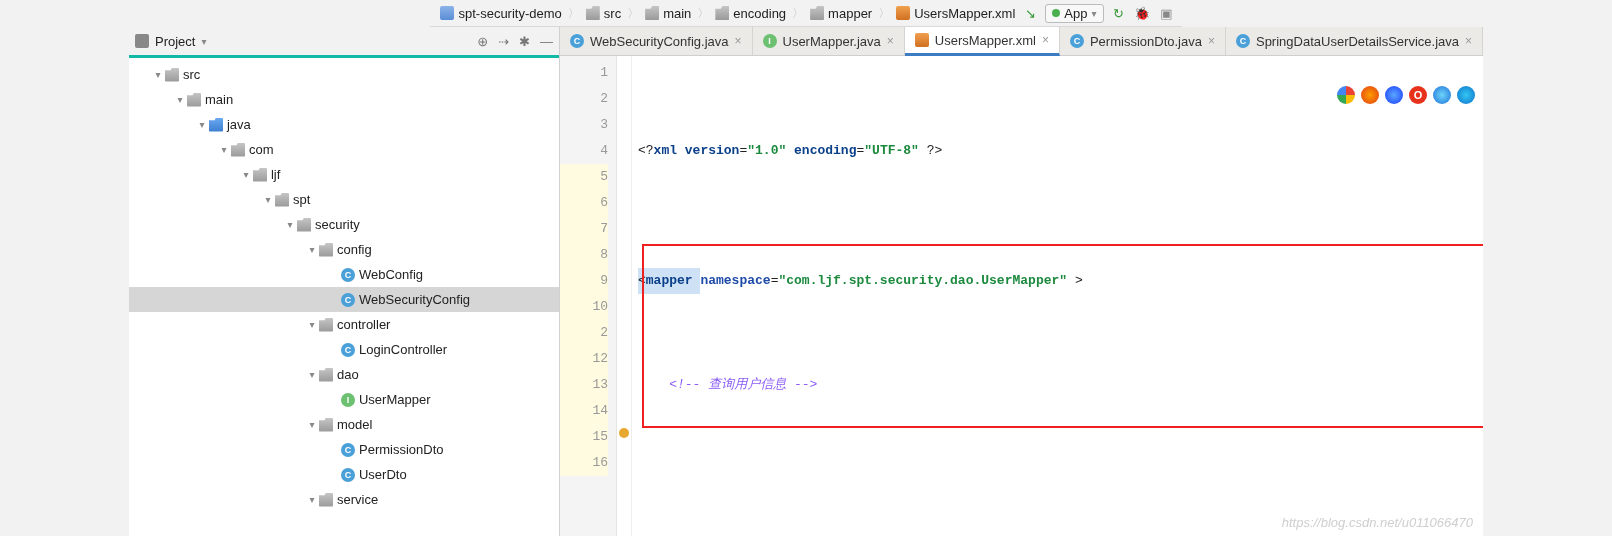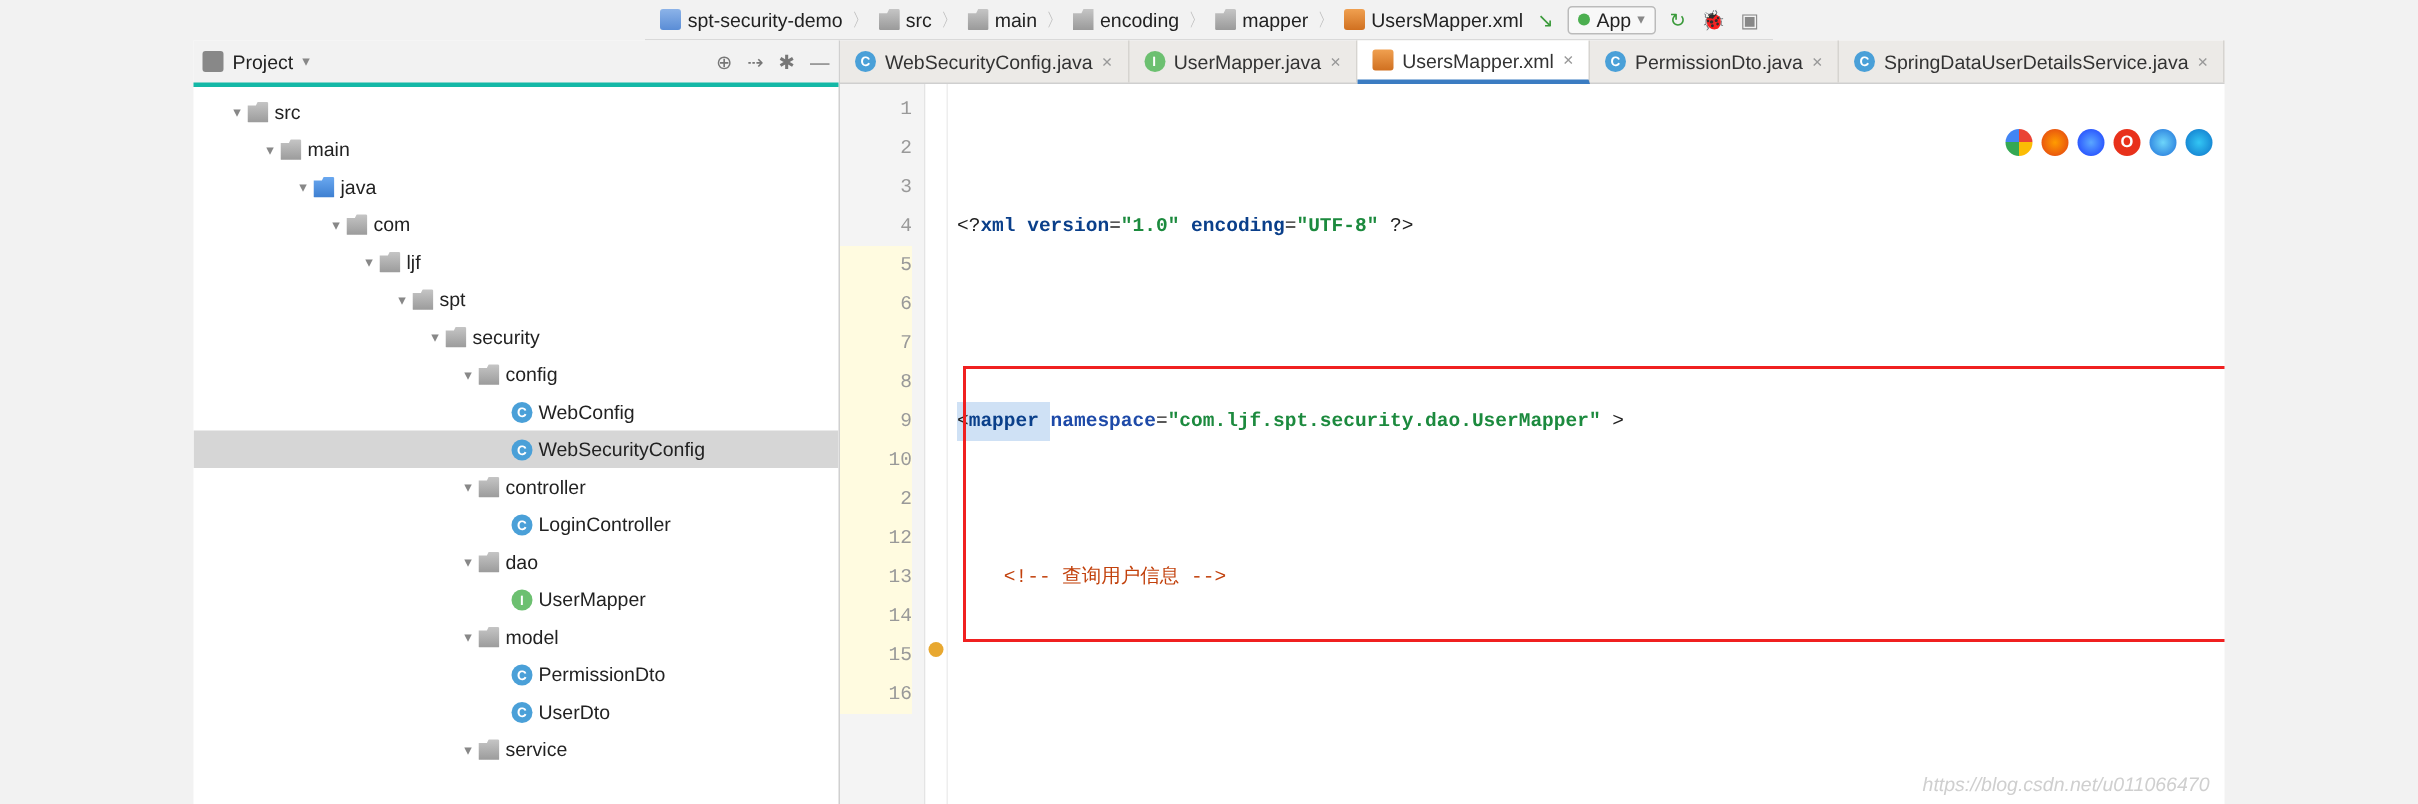--- a/index.html
+++ b/index.html
@@ -45,21 +45,21 @@
   .gutter div { height: 26px; line-height: 26px; }
   .gutter div.hl { background: #fffbe0; }
   .fold-strip { width: 14px; background: #fff; border-right: 1px solid #eee; position: relative; }
   .fold-mark { position: absolute; left: 2px; width: 10px; height: 10px; background: #e8a830; border-radius: 50%; }
   .code { flex: 1; font-family: Consolas, "Courier New", monospace; font-size: 13px; line-height: 26px; position: relative; padding-top: 4px; white-space: pre; overflow: hidden; }
   .line { height: 26px; padding-left: 6px; box-sizing: border-box; }
   .sel-bg { background: #cfe1f5; display: inline-block; }
   .kw { color: #0a3f8a; font-weight: bold; }
   .attr { color: #1e4aa8; font-weight: bold; }
   .str { color: #1c8a3e; font-weight: bold; }
-  .cmt { color: #c2410c; }
+  .cmt { color: #8b5cf6; font-style: italic; }
   .redbox { position: absolute; border: 2px solid #f02020; pointer-events: none; }
   .browser-icons { position: absolute; top: 30px; right: 8px; display: flex; gap: 6px; }
   .bicon { width: 18px; height: 18px; border-radius: 50%; }
   .watermark { position: absolute; right: 10px; bottom: 6px; color: #cfcfcf; font-size: 13px; font-style: italic; pointer-events: none; }
 </style>
 </head>
 <body>
 
 <div class="root">
 

